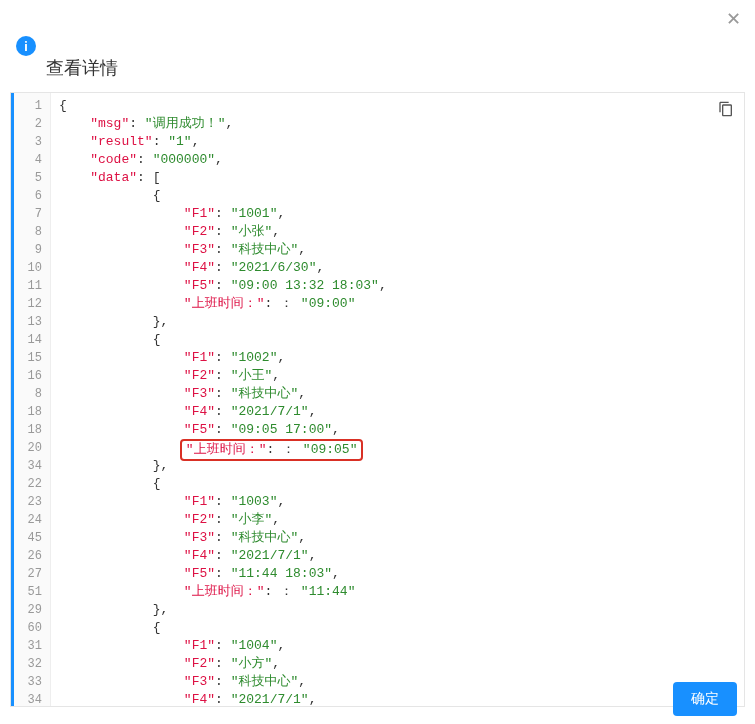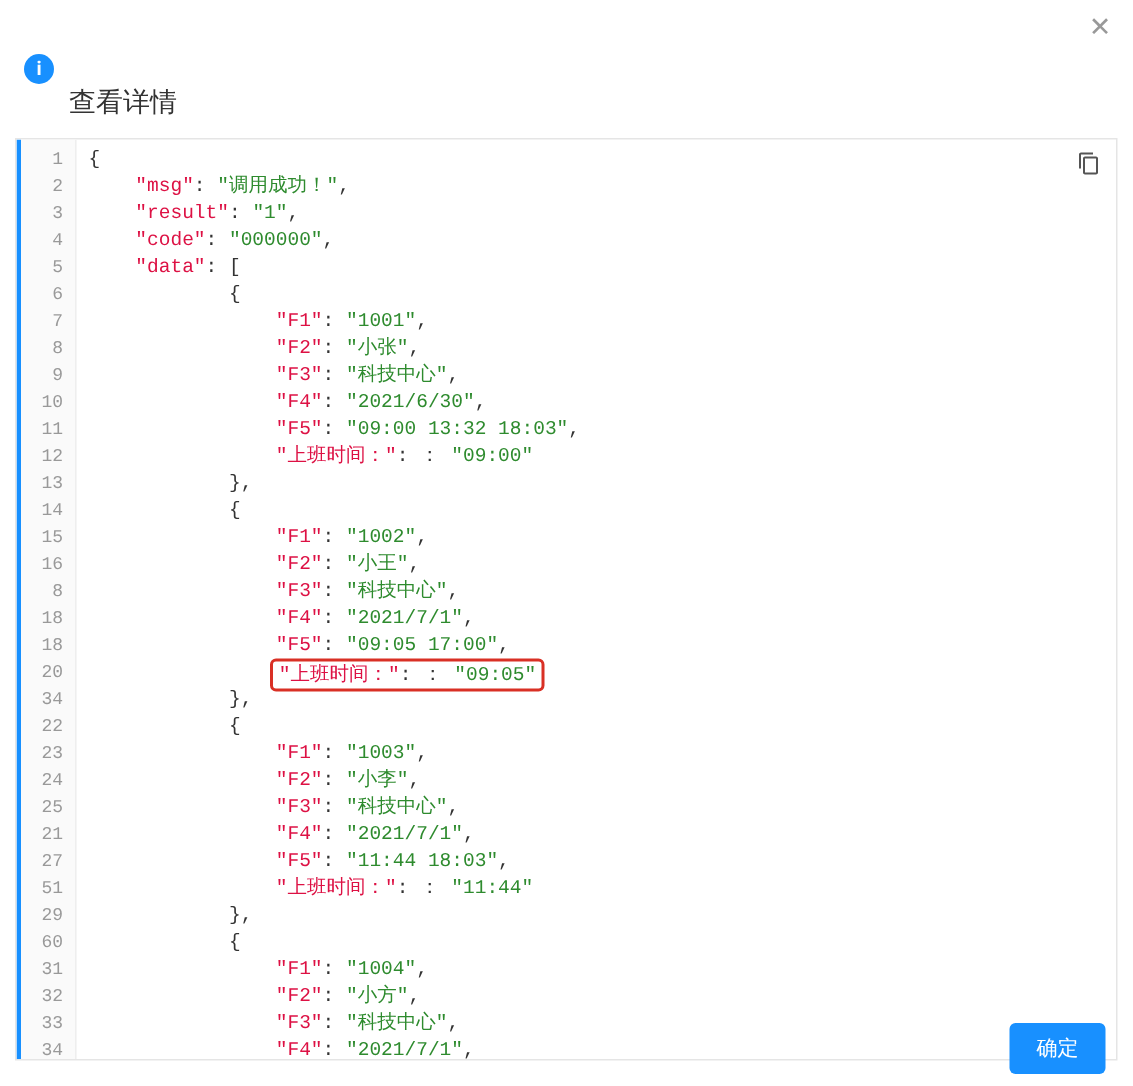--- a/index.html
+++ b/index.html
@@ -149,22 +149,22 @@
         <div>15</div>
         <div>16</div>
         <div>8</div>
         <div>18</div>
         <div>18</div>
         <div>20</div>
         <div>34</div>
         <div>22</div>
         <div>23</div>
         <div>24</div>
-        <div>25</div>
-        <div>21</div>
+        <div>45</div>
+        <div>26</div>
         <div>27</div>
         <div>51</div>
         <div>29</div>
         <div>60</div>
         <div>31</div>
         <div>32</div>
         <div>33</div>
         <div>34</div>
       </div>
     <div class="code-lines" id="code-lines"><div class="line"><span class="punc">{</span></div><div class="line">    <span class="key">"msg"</span><span class="punc">: </span><span class="str">"调用成功！"</span><span class="punc">,</span></div><div class="line">    <span class="key">"result"</span><span class="punc">: </span><span class="str">"1"</span><span class="punc">,</span></div><div class="line">    <span class="key">"code"</span><span class="punc">: </span><span class="str">"000000"</span><span class="punc">,</span></div><div class="line">    <span class="key">"data"</span><span class="punc">: [</span></div><div class="line">            <span class="punc">{</span></div><div class="line">                <span class="key">"F1"</span><span class="punc">: </span><span class="str">"1001"</span><span class="punc">,</span></div><div class="line">                <span class="key">"F2"</span><span class="punc">: </span><span class="str">"小张"</span><span class="punc">,</span></div><div class="line">                <span class="key">"F3"</span><span class="punc">: </span><span class="str">"科技中心"</span><span class="punc">,</span></div><div class="line">                <span class="key">"F4"</span><span class="punc">: </span><span class="str">"2021/6/30"</span><span class="punc">,</span></div><div class="line">                <span class="key">"F5"</span><span class="punc">: </span><span class="str">"09:00 13:32 18:03"</span><span class="punc">,</span></div><div class="line">                <span class="key">"上班时间："</span><span class="punc">: </span><span class="punc">： </span><span class="str">"09:00"</span><span class="punc"></span></div><div class="line">            <span class="punc">},</span></div><div class="line">            <span class="punc">{</span></div><div class="line">                <span class="key">"F1"</span><span class="punc">: </span><span class="str">"1002"</span><span class="punc">,</span></div><div class="line">                <span class="key">"F2"</span><span class="punc">: </span><span class="str">"小王"</span><span class="punc">,</span></div><div class="line">                <span class="key">"F3"</span><span class="punc">: </span><span class="str">"科技中心"</span><span class="punc">,</span></div><div class="line">                <span class="key">"F4"</span><span class="punc">: </span><span class="str">"2021/7/1"</span><span class="punc">,</span></div><div class="line">                <span class="key">"F5"</span><span class="punc">: </span><span class="str">"09:05 17:00"</span><span class="punc">,</span></div><div class="line">                <span class="hl-box"><span class="key">"上班时间："</span><span class="punc">: </span><span class="punc">： </span><span class="str">"09:05"</span><span class="punc"></span></span></div><div class="line">            <span class="punc">},</span></div><div class="line">            <span class="punc">{</span></div><div class="line">                <span class="key">"F1"</span><span class="punc">: </span><span class="str">"1003"</span><span class="punc">,</span></div><div class="line">                <span class="key">"F2"</span><span class="punc">: </span><span class="str">"小李"</span><span class="punc">,</span></div><div class="line">                <span class="key">"F3"</span><span class="punc">: </span><span class="str">"科技中心"</span><span class="punc">,</span></div><div class="line">                <span class="key">"F4"</span><span class="punc">: </span><span class="str">"2021/7/1"</span><span class="punc">,</span></div><div class="line">                <span class="key">"F5"</span><span class="punc">: </span><span class="str">"11:44 18:03"</span><span class="punc">,</span></div><div class="line">                <span class="key">"上班时间："</span><span class="punc">: </span><span class="punc">： </span><span class="str">"11:44"</span><span class="punc"></span></div><div class="line">            <span class="punc">},</span></div><div class="line">            <span class="punc">{</span></div><div class="line">                <span class="key">"F1"</span><span class="punc">: </span><span class="str">"1004"</span><span class="punc">,</span></div><div class="line">                <span class="key">"F2"</span><span class="punc">: </span><span class="str">"小方"</span><span class="punc">,</span></div><div class="line">                <span class="key">"F3"</span><span class="punc">: </span><span class="str">"科技中心"</span><span class="punc">,</span></div><div class="line">                <span class="key">"F4"</span><span class="punc">: </span><span class="str">"2021/7/1"</span><span class="punc">,</span></div></div>

